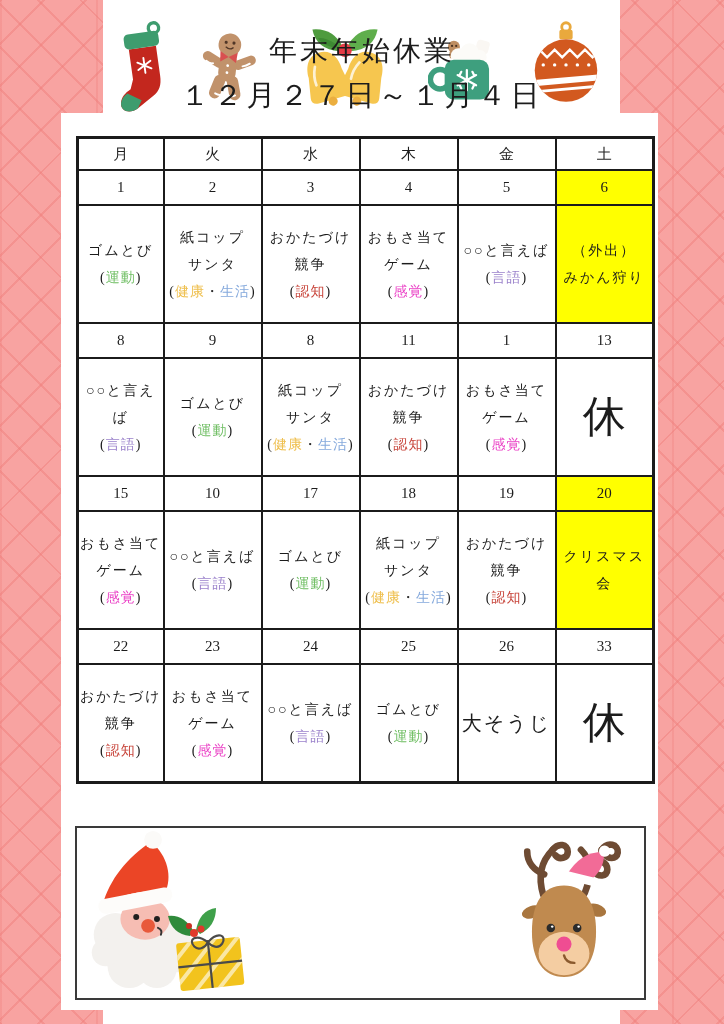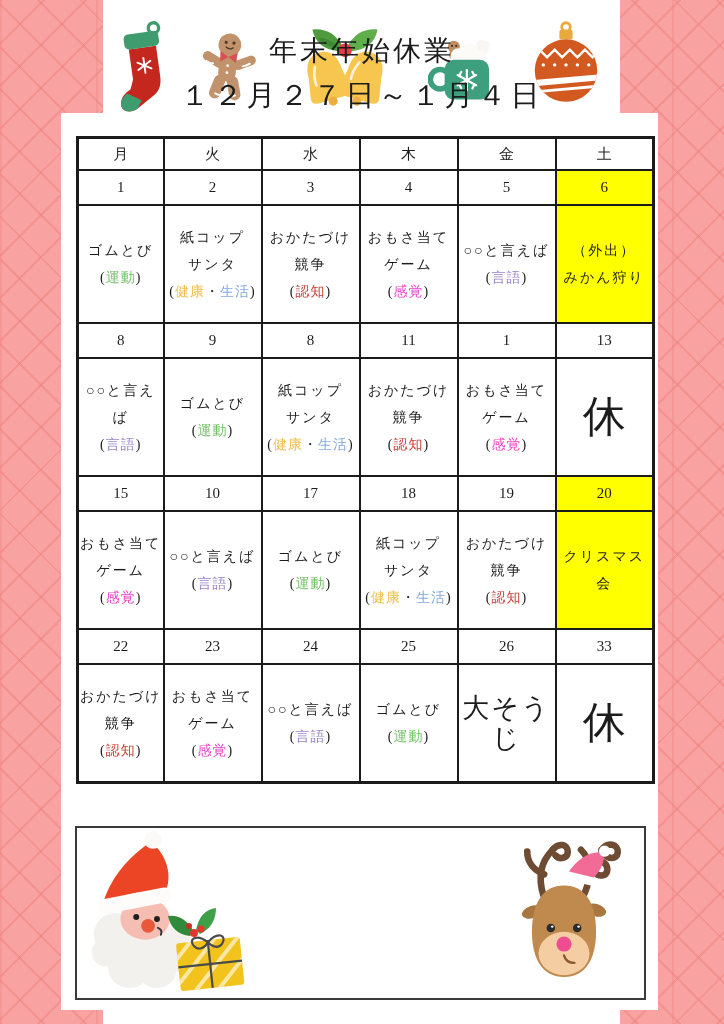--- a/index.html
+++ b/index.html
@@ -21,21 +21,21 @@
   
   table.cal{position:absolute;left:76px;top:136px;width:576px;z-index:4;
             border-collapse:collapse;table-layout:fixed;border:3px solid #1b1b1b;background:#fff;}
   .cal th,.cal td{border:2px solid #1b1b1b;text-align:center;vertical-align:middle;padding:0;}
   .cal .title-cell{height:33px;font-size:21px;font-weight:bold;letter-spacing:2px;}
   .cal th.wd{height:30px;font-size:15px;font-weight:normal;}
   .cal td.date{height:33px;font-size:15px;}
   .cal td.act{height:116px;font-size:14px;}
   .cal td .line{line-height:27px;letter-spacing:2px;}
   .cal td.act.big .line{font-size:43px;line-height:50px;letter-spacing:0;}
-  .cal td.act.medium .line{font-size:27px;line-height:30px;letter-spacing:2px;}
+  .cal td.act.medium .line{font-size:20px;line-height:30px;letter-spacing:2px;}
   .cal td .line.tags{letter-spacing:1px;}
   .hl{background:#FFFF00;}
 
   
   .notice{position:absolute;left:75px;top:826px;width:567px;height:170px;z-index:4;
           background:#fff;border:2px solid #3a3a3a;}
   .notice-line1{position:absolute;left:0;right:0;top:32px;text-align:center;
                 font-size:28px;letter-spacing:3px;z-index:6;}
   .notice-line2{position:absolute;left:0;right:0;top:76px;text-align:center;
                 font-size:29px;letter-spacing:4px;z-index:6;}

